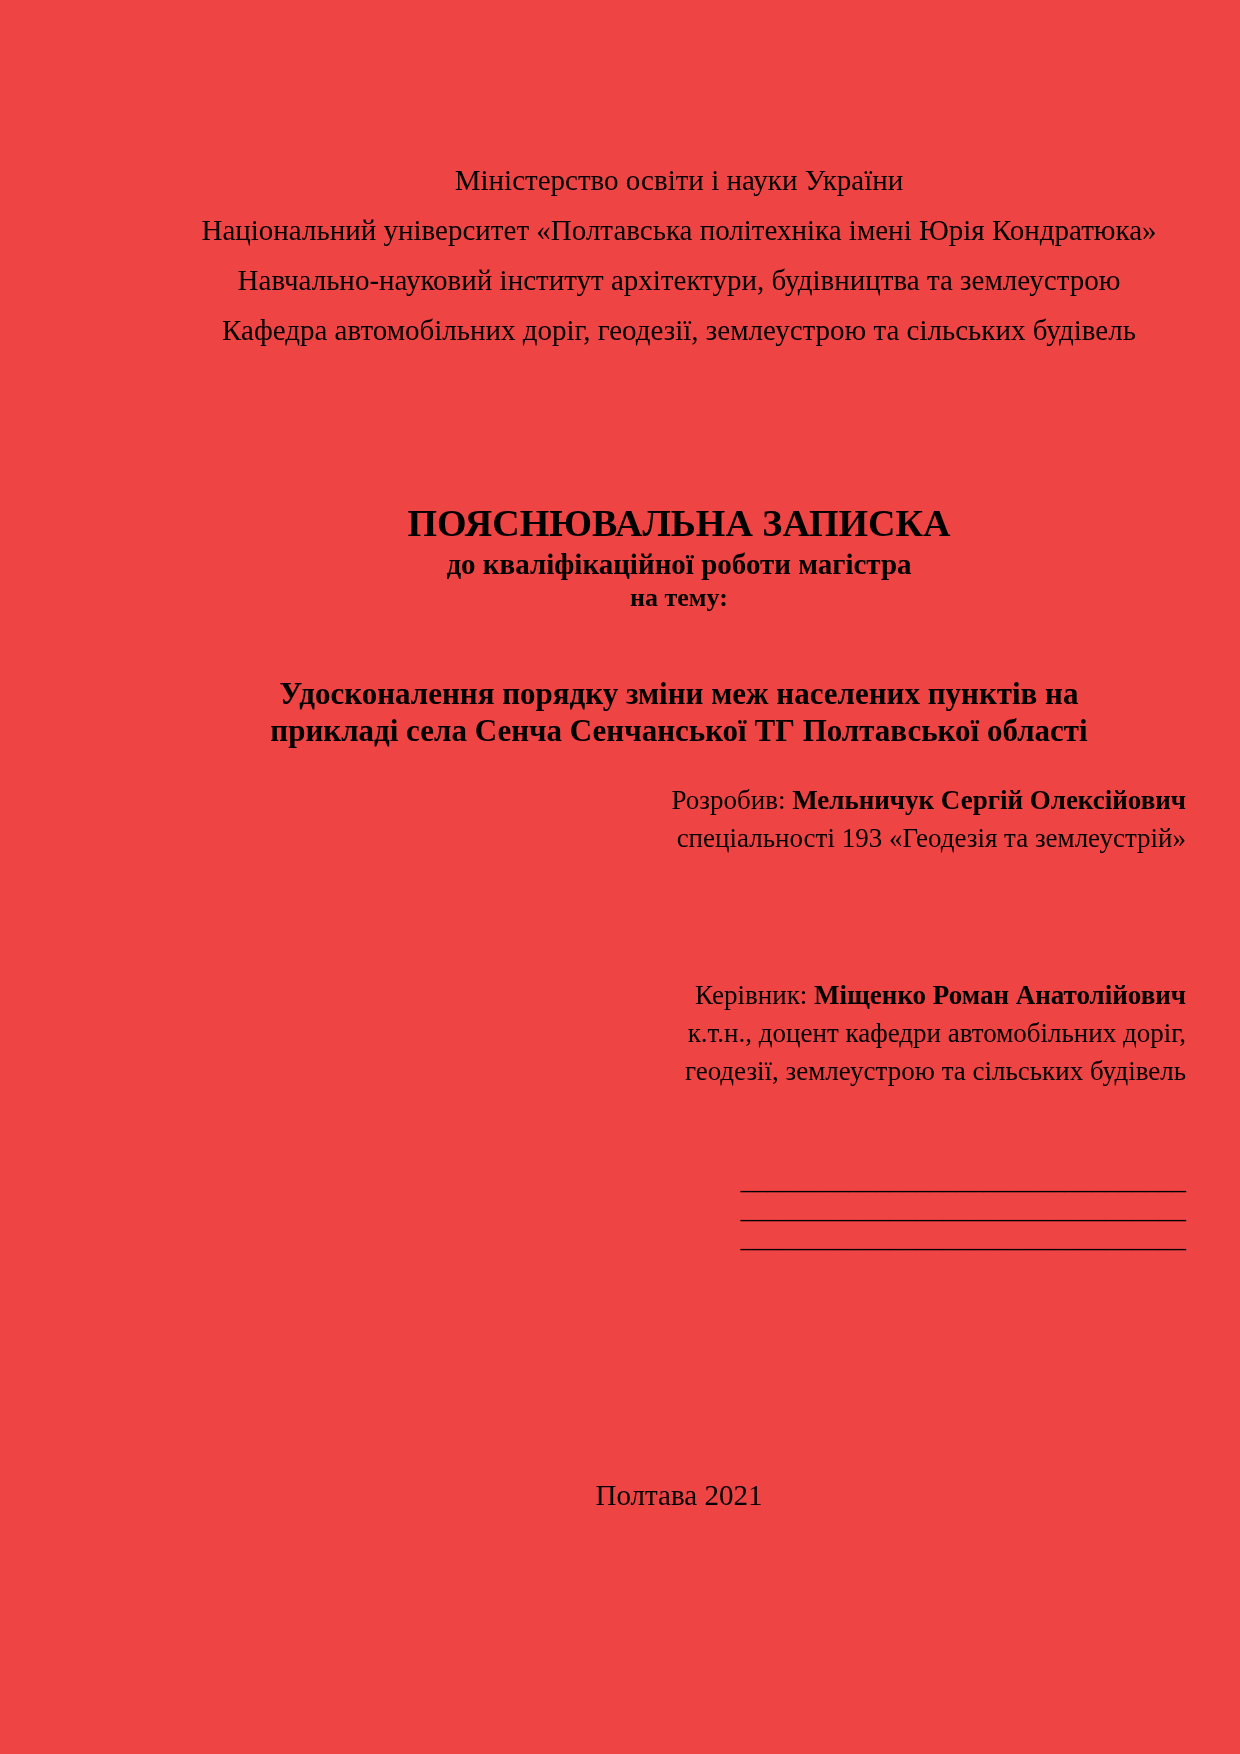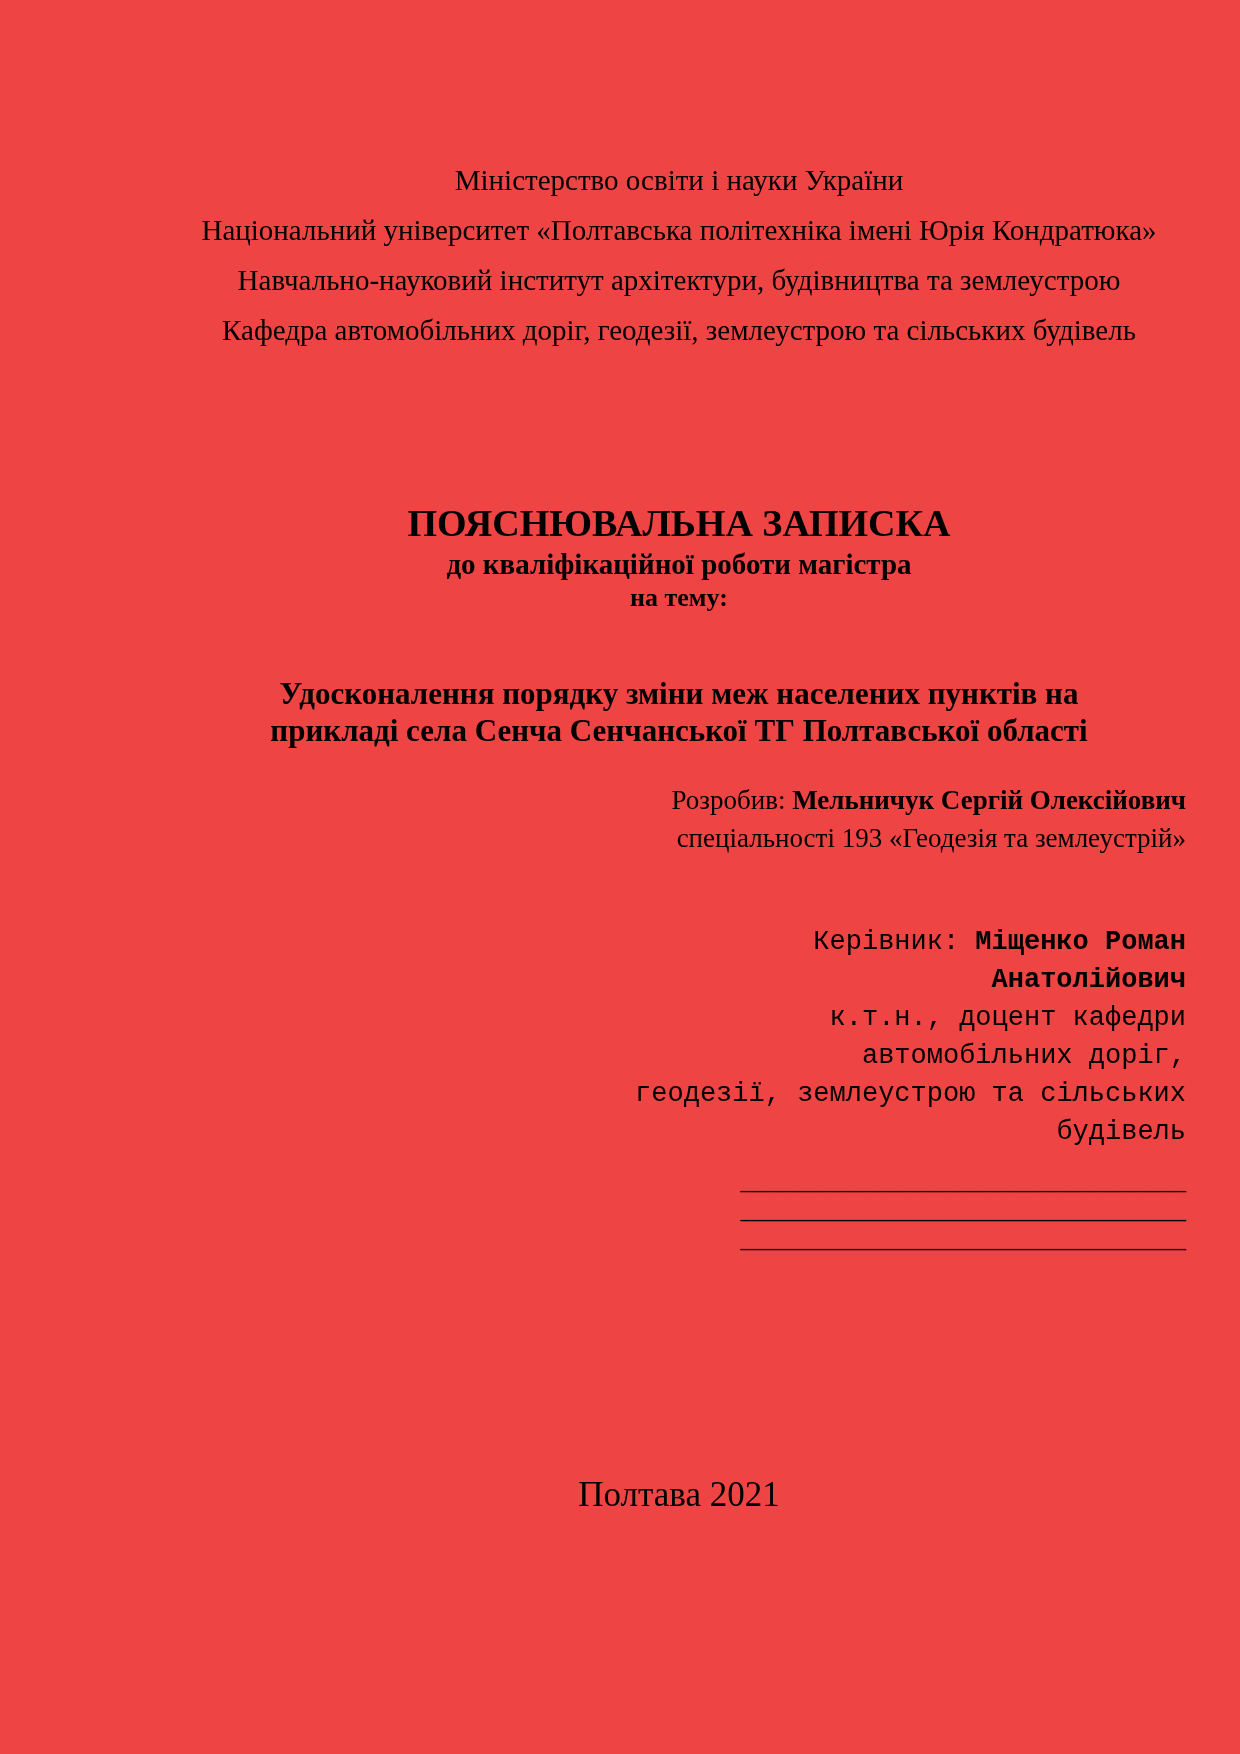--- a/index.html
+++ b/index.html
@@ -58,32 +58,32 @@
   .right-col {
     position: absolute;
     left: 626px;
     width: 560px;
     font-size: 27px;
     line-height: 38px;
     font-weight: 400;
     text-align: right;
   }
   .dev-block { top: 781px; }
-  .sup-block { top: 923px; font-family: Liberation Mono, monospace; }
+  .sup-block { top: 976px; }
   .rev-line  { top: 1121px; }
   .rev-blanks {
     top: 1166px;
     line-height: 29px;
     letter-spacing: 0px;
     white-space: nowrap;
   }
   .person-name { font-weight: 700; }
   .city-year {
     top: 1477px;
-    font-size: 35px;
+    font-size: 29px;
     line-height: 36px;
     font-weight: 400;
   }
 </style>
 </head>
 <body>
 
 <div class="page">
 
   <div class="centered header-line hl1">Міністерство освіти і науки України</div>

